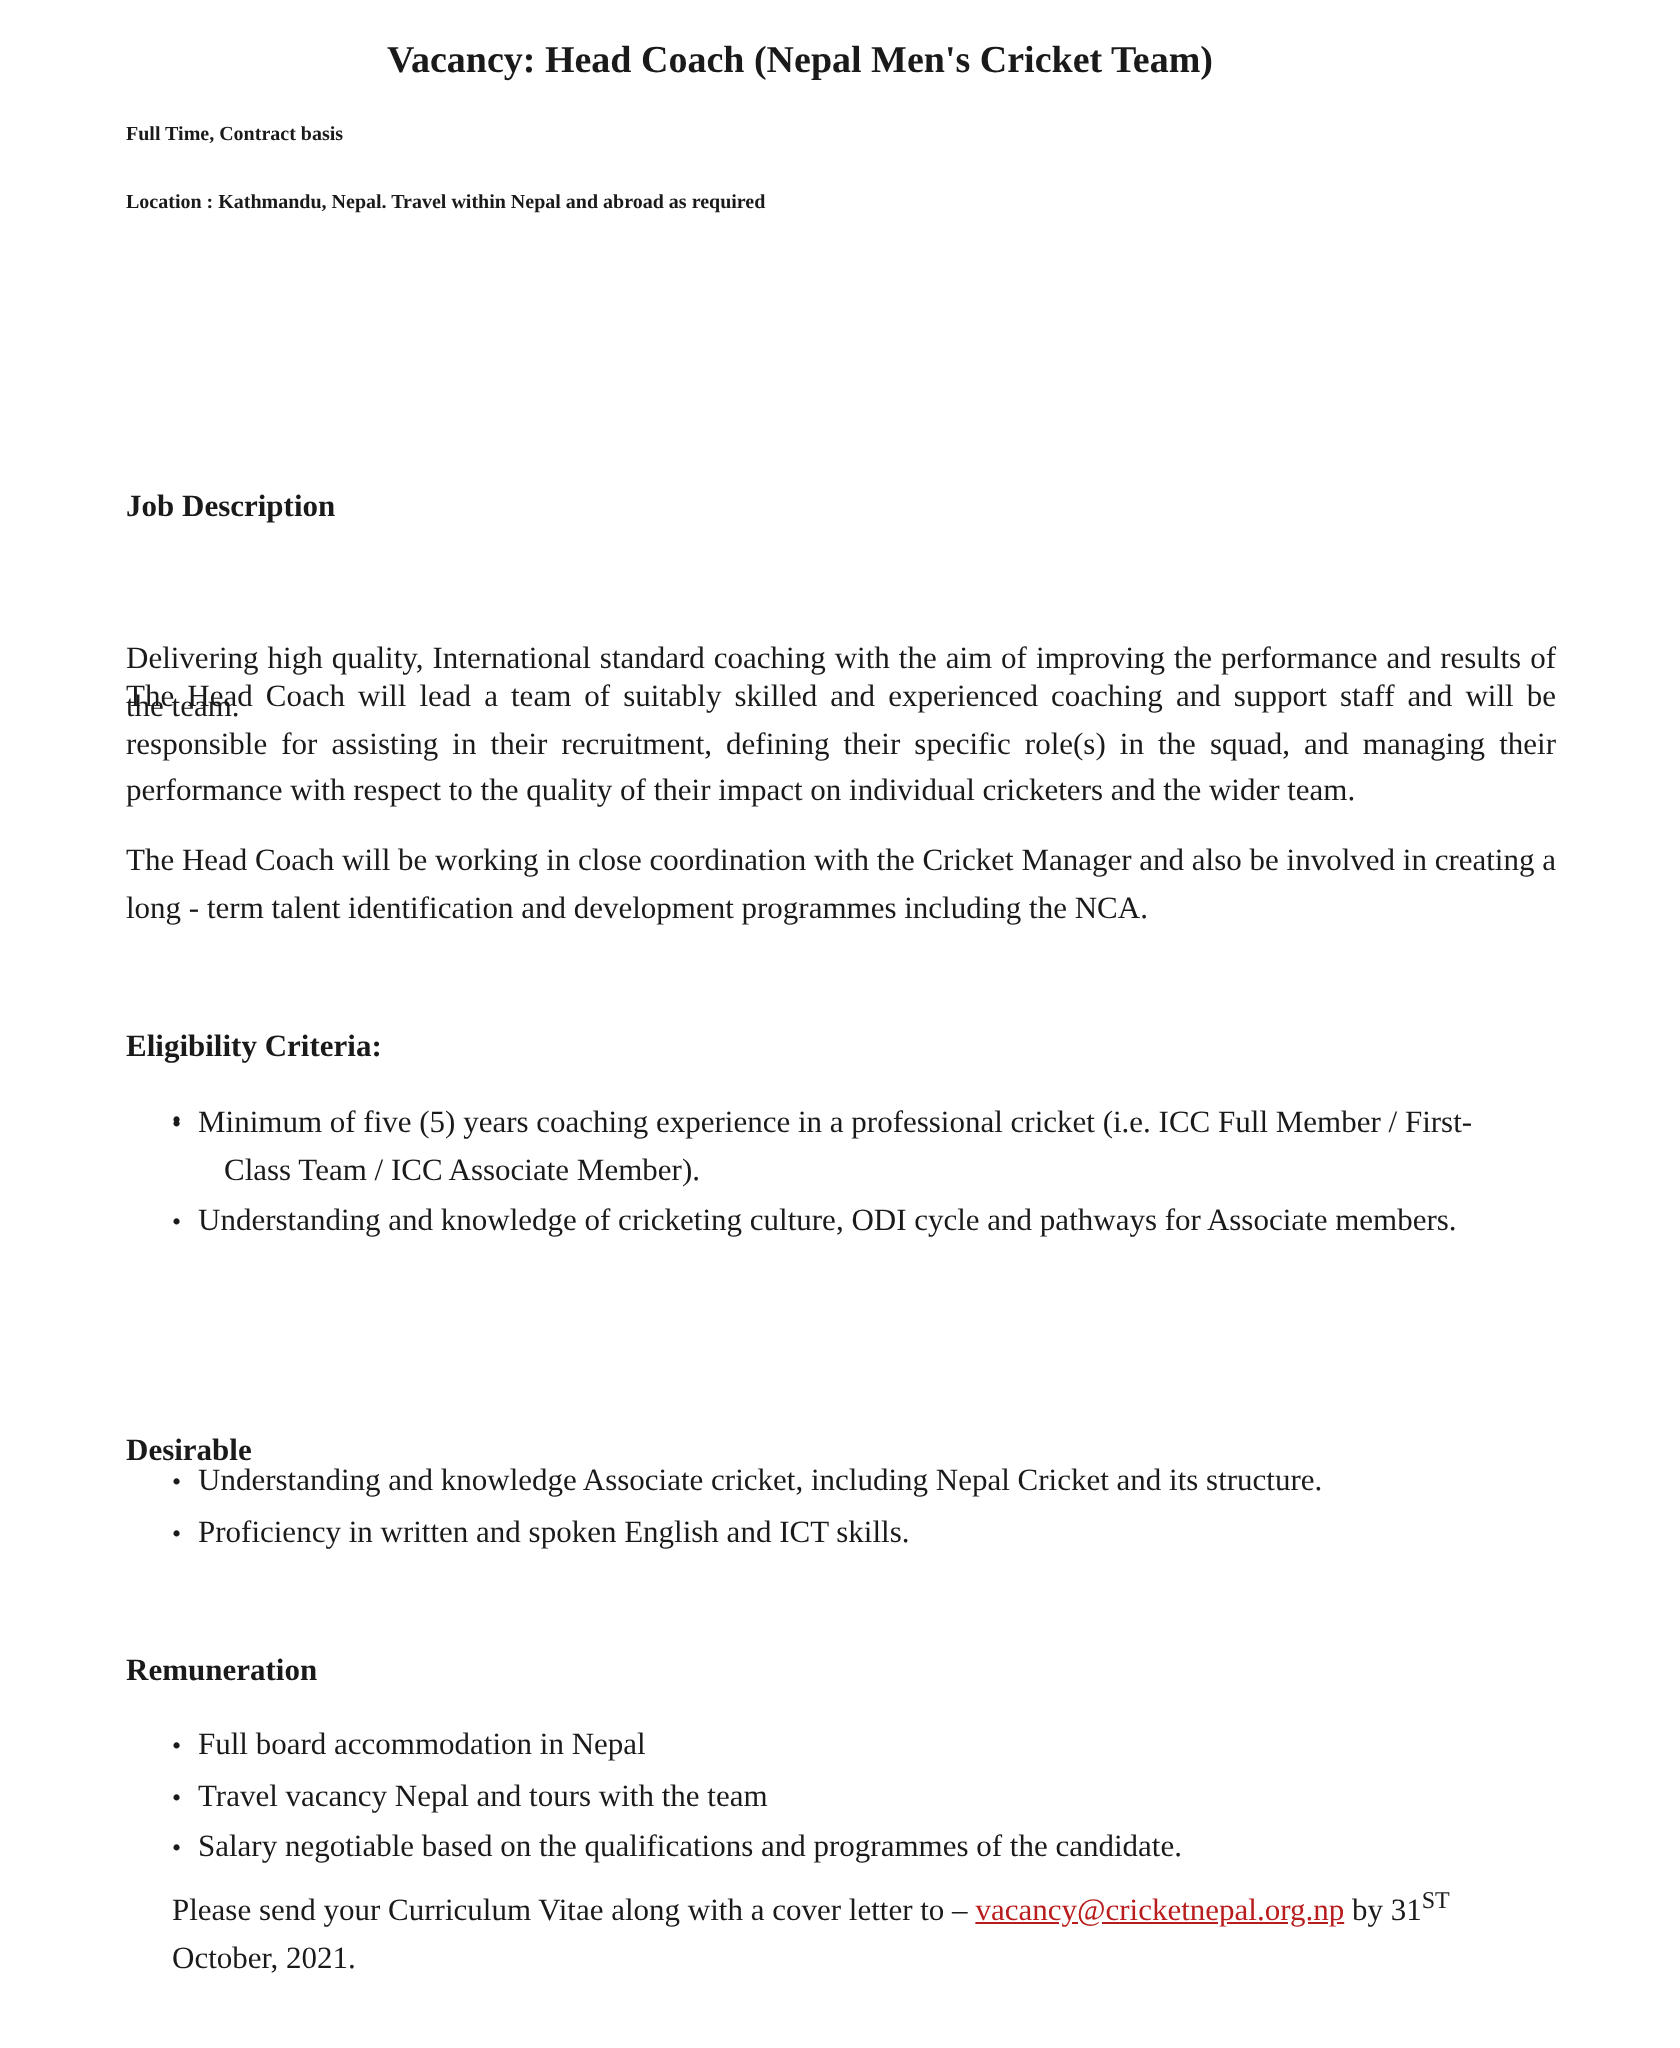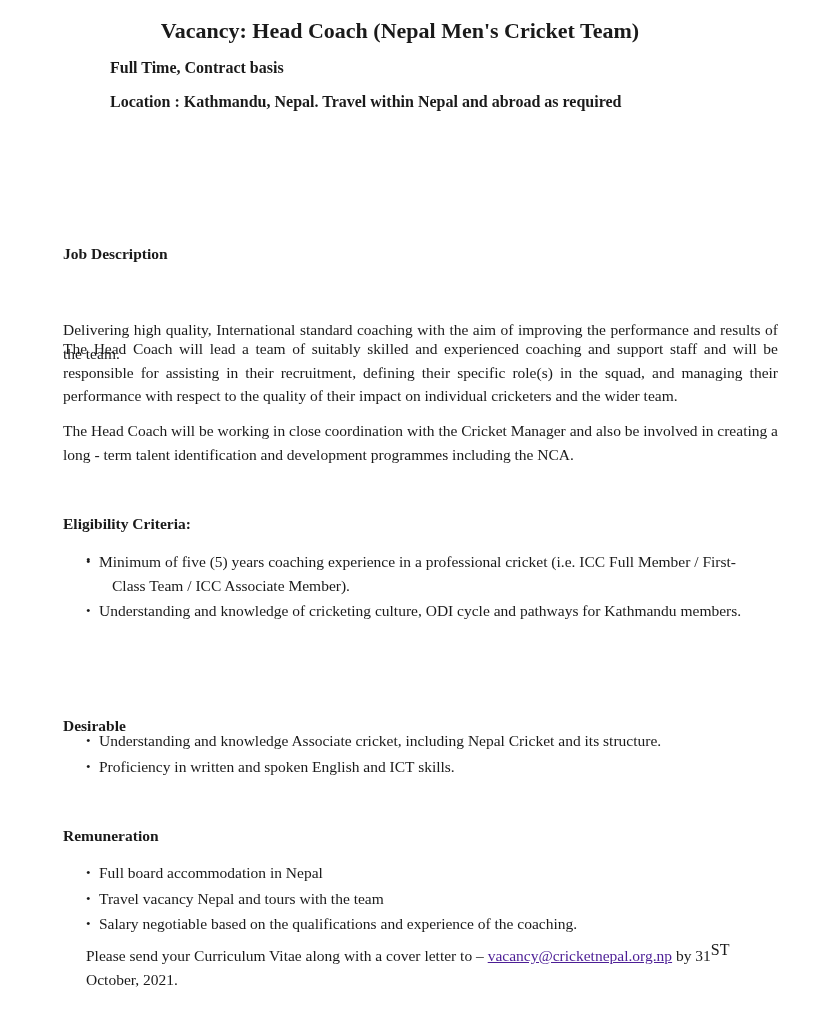--- a/index.html
+++ b/index.html
@@ -22,31 +22,30 @@
       width: 840px;
       height: 1024px;
     }
     .title {
       position: absolute;
       top: 19px;
       left: 0;
       width: 800px;
       text-align: center;
       font-weight: bold;
-      font-size: 22px;
+      font-size: 19px;
       line-height: 24px;
     }
     .bold-line {
       position: absolute;
       left: 63px;
       font-weight: bold;
-      font-size: 16px;
+      font-size: 10px;
       line-height: 20px;
       white-space: nowrap;
-      margin-left: 47px;
     }
     .para {
       position: absolute;
       left: 63px;
       width: 715px;
       font-size: 15.5px;
       line-height: 23.5px;
       text-align: justify;
       text-align-last: left;
     }
@@ -91,25 +90,25 @@
       position: absolute;
       left: 86px;
       top: 944px;
       width: 700px;
       font-size: 15.5px;
       line-height: 24px;
       text-align: justify;
       text-align-last: left;
     }
     .email-link {
-      color: #4c1d95;
+      color: #b91c1c;
       text-decoration: underline;
     }
     sup {
-      font-size: 16px;
+      font-size: 12px;
       line-height: 0;
       vertical-align: 6px;
     }
   </style>
 </head>
 <body>
 
 <div class="page">
 
   <div class="title">Vacancy: Head Coach (Nepal Men's Cricket Team)</div>
@@ -135,21 +134,21 @@
     </li>
     <li class="wrap">
       <span class="bullet">•</span>
       <span class="text">
         <span>Minimum of five (5) years coaching experience in a professional cricket (i.e. ICC Full Member / First-</span>
         <span class="cont">Class Team / ICC Associate Member).</span>
       </span>
     </li>
     <li>
       <span class="bullet">•</span>
-      <span>Understanding and knowledge of cricketing culture, ODI cycle and pathways for Kathmandu members.</span>
+      <span>Understanding and knowledge of cricketing culture, ODI cycle and pathways for Associate members.</span>
     </li>
   </ul>
 
   <div class="heading" style="top:716px;">Desirable</div>
 
   <ul class="blist" style="top:729px;">
     <li>
       <span class="bullet">•</span>
       <span>Understanding and knowledge Associate cricket, including Nepal Cricket and its structure.</span>
     </li>
@@ -165,21 +164,21 @@
     <li>
       <span class="bullet">•</span>
       <span>Full board accommodation in Nepal</span>
     </li>
     <li>
       <span class="bullet">•</span>
       <span>Travel vacancy Nepal and tours with the team</span>
     </li>
     <li>
       <span class="bullet">•</span>
-      <span> Salary negotiable based on the qualifications and experience of the coaching.</span>
+      <span> Salary negotiable based on the qualifications and programmes of the candidate.</span>
     </li>
   </ul>
 
   <div class="closing">
     <span>Please send your Curriculum Vitae along with a cover letter to – </span><a class="email-link">vacancy@cricketnepal.org.np</a><span> by 31</span><sup>ST</sup><br><span> October, 2021.</span>
   </div>
 
 </div>
 
 </body></html>

